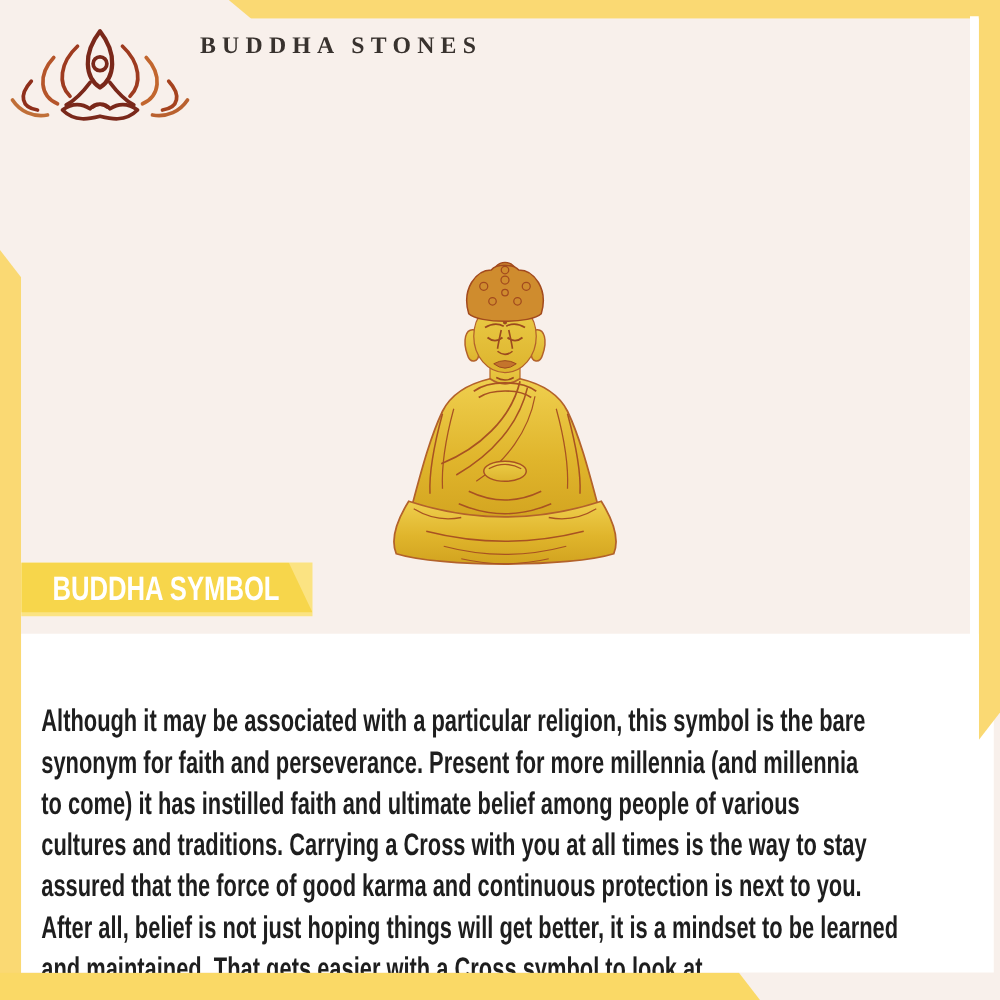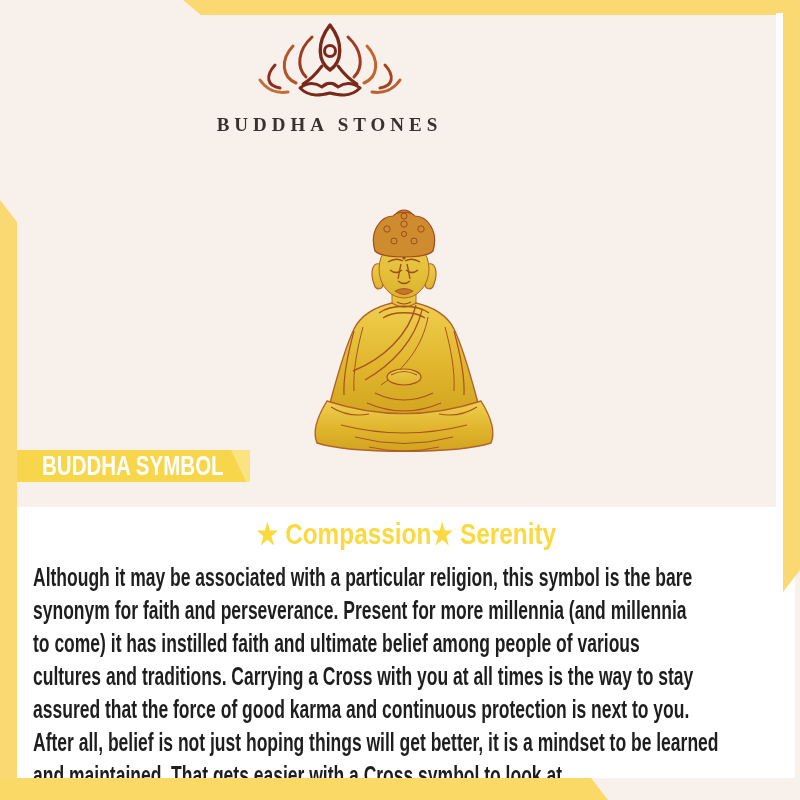--- a/index.html
+++ b/index.html
@@ -37,21 +37,21 @@
   .band-bottom {
     position: absolute; left: 0; top: 778px; width: 800px; height: 22px;
     background: #fad966;
     clip-path: polygon(0 0, 591px 0, 608px 22px, 0 22px);
     z-index: 6;
   }
 
   
   .logo-block {
     position: absolute; left: 0; top: 22px; width: 659px;
-    display: flex; flex-direction: column; align-items: center;
+    display: flex; flex-direction: row; 
   }
   .logo-svg { width: 160px; height: 88px; display: block; }
   .brand-name {
     margin-top: 4px;
     font-family: "Liberation Serif", serif;
     font-size: 19px; letter-spacing: 5px;
     color: #38322e; font-weight: 600;
   }
 
   
@@ -67,21 +67,21 @@
     white-space: nowrap; letter-spacing: 0px;
   }
 
   
   .buddha-wrap {
     position: absolute; left: 296px; top: 207px; width: 216px; height: 250px;
   }
 
   
   .symbol-label {
-    position: absolute; left: 17px; top: 450px; width: 233px; height: 32px;
+    position: absolute; left: 17px; top: 450px; width: 233px; height: 43px;
     z-index: 4;
   }
   .symbol-label .fold {
     position: absolute; inset: 0;
     background: #fbe382;
   }
   .symbol-label .face-band {
     position: absolute; inset: 0;
     background: #f7d64b;
     clip-path: polygon(0 0, 214px 0, 233px 40px, 0 40px);
@@ -234,23 +234,20 @@
   </div>
 
   <div class="symbol-label">
     <div class="fold"></div>
     <div class="face-band">
       <span class="label-text">BUDDHA SYMBOL</span>
     </div>
   </div>
 
   <div class="content-panel">
-    <div class="subtitle-row">
-      <span class="subtitle-text">★ Compassion★ Serenity</span>
-    </div>
     <div class="paragraph">Although it may be associated with a particular religion, this symbol is the bare
 synonym for faith and perseverance. Present for more millennia (and millennia
 to come) it has instilled faith and ultimate belief among people of various
 cultures and traditions. Carrying a Cross with you at all times is the way to stay
 assured that the force of good karma and continuous protection is next to you.
 After all, belief is not just hoping things will get better, it is a mindset to be learned
 and maintained. That gets easier with a Cross symbol to look at.</div>
   </div>
 
 </div>

